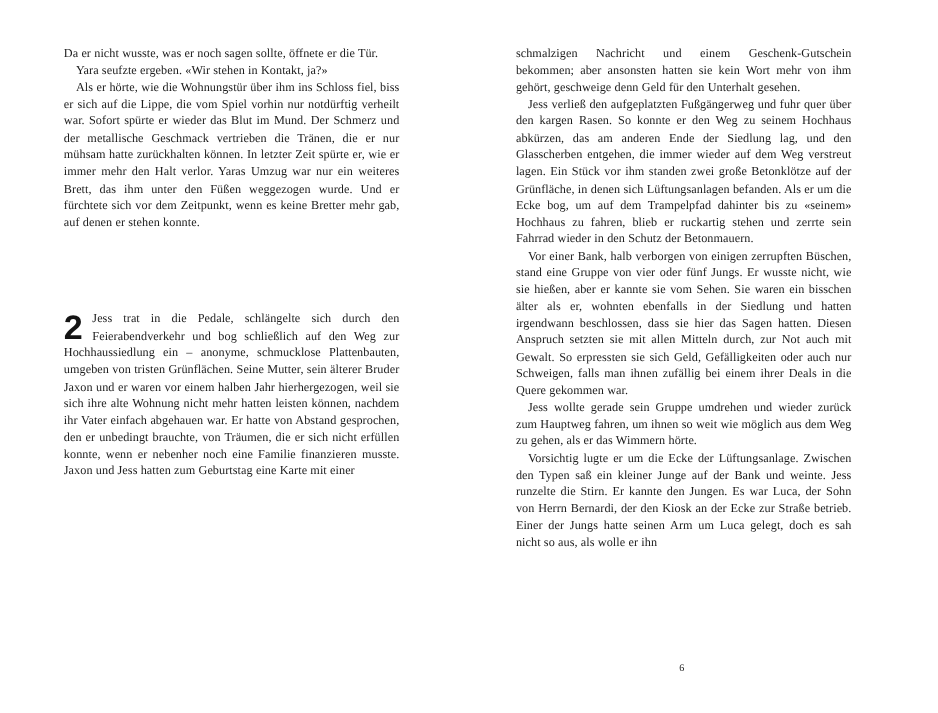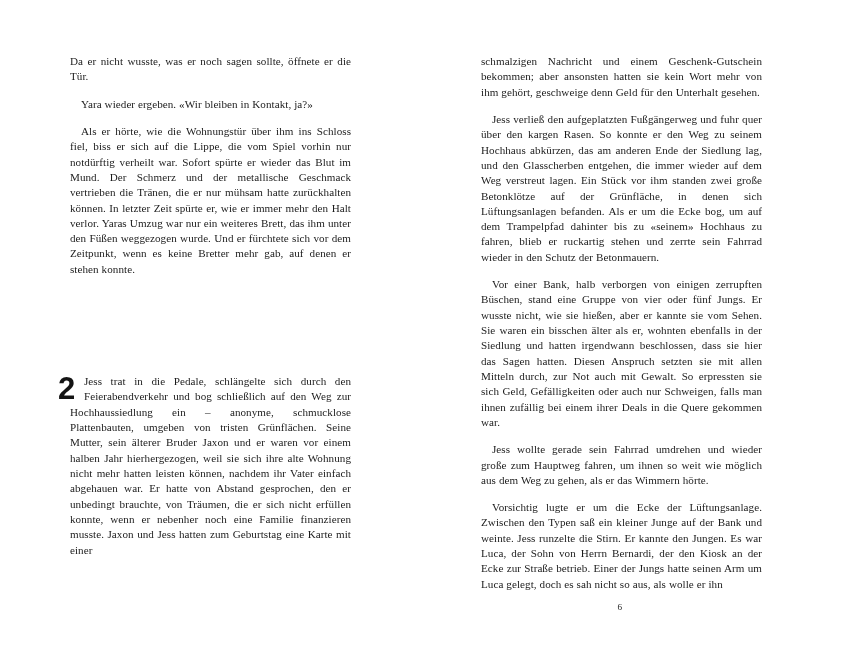--- a/index.html
+++ b/index.html
@@ -42,21 +42,21 @@
     hyphens: manual;
     font-size: 11.1px;
     line-height: 15.32px;
     letter-spacing: 0.005em;
     word-spacing: 0.01em;
   }
   .page-left  .textblock { left: 58px; }
   .page-right .textblock { left: 62px; }
 
   p {
-    margin: 12px;
+    margin: 0;
     padding: 0;
     text-indent: 11px;
     text-align: justify;
   }
   p.noindent {
     text-indent: 0;
   }
 
   
   .chapter-gap {
@@ -96,39 +96,39 @@
 </style>
 </head>
 <body>
 
 <div class="spread">
 
   <div class="page page-left">
     <div class="textblock">
 
       <p class="noindent">Da er nicht wusste, was er noch sagen sollte, öffnete er die Tür.</p>
-      <p>Yara wieder ergeben. «Wir bleiben in Kontakt, ja?»</p>
+      <p>Yara seufzte ergeben. «Wir stehen in Kontakt, ja?»</p>
       <p>Als er hörte, wie die Wohnungstür über ihm ins Schloss fiel, biss er sich auf die Lippe, die vom Spiel vorhin nur notdürftig verheilt war. Sofort spürte er wieder das Blut im Mund. Der Schmerz und der metallische Geschmack vertrieben die Tränen, die er nur mühsam hatte zurückhalten können. In letzter Zeit spürte er, wie er immer mehr den Halt verlor. Yaras Umzug war nur ein weiteres Brett, das ihm unter den Füßen weggezogen wurde. Und er fürchtete sich vor dem Zeitpunkt, wenn es keine Bretter mehr gab, auf denen er stehen konnte.</p>
 
       <div class="chapter-gap"></div>
 
       <div class="chapter-open">
         <span class="dropcap">2</span>
         <p>Jess trat in die Pedale, schlängelte sich durch den Feierabendverkehr und bog schließlich auf den Weg zur Hochhaussiedlung ein – anonyme, schmucklose Plattenbauten, umgeben von tristen Grünflächen. Seine Mutter, sein älterer Bruder Jaxon und er waren vor einem halben Jahr hierhergezogen, weil sie sich ihre alte Wohnung nicht mehr hatten leisten können, nachdem ihr Vater einfach abgehauen war. Er hatte von Abstand gesprochen, den er unbedingt brauchte, von Träumen, die er sich nicht erfüllen konnte, wenn er nebenher noch eine Familie finanzieren musste. Jaxon und Jess hatten zum Geburtstag eine Karte mit einer</p>
       </div>
 
     </div>
   </div>
 
   <div class="page page-right">
     <div class="textblock">
 
       <p class="noindent">schmalzigen Nachricht und einem Geschenk-Gutschein bekommen; aber ansonsten hatten sie kein Wort mehr von ihm gehört, geschweige denn Geld für den Unterhalt gesehen.</p>
       <p>Jess verließ den aufgeplatzten Fußgängerweg und fuhr quer über den kargen Rasen. So konnte er den Weg zu seinem Hochhaus abkürzen, das am anderen Ende der Siedlung lag, und den Glasscherben entgehen, die immer wieder auf dem Weg verstreut lagen. Ein Stück vor ihm standen zwei große Betonklötze auf der Grünfläche, in denen sich Lüftungsanlagen befanden. Als er um die Ecke bog, um auf dem Trampelpfad dahinter bis zu «seinem» Hochhaus zu fahren, blieb er ruckartig stehen und zerrte sein Fahrrad wieder in den Schutz der Betonmauern.</p>
       <p>Vor einer Bank, halb verborgen von einigen zerrupften Büschen, stand eine Gruppe von vier oder fünf Jungs. Er wusste nicht, wie sie hießen, aber er kannte sie vom Sehen. Sie waren ein bisschen älter als er, wohnten ebenfalls in der Siedlung und hatten irgendwann beschlossen, dass sie hier das Sagen hatten. Diesen Anspruch setzten sie mit allen Mitteln durch, zur Not auch mit Gewalt. So erpressten sie sich Geld, Gefälligkeiten oder auch nur Schweigen, falls man ihnen zufällig bei einem ihrer Deals in die Quere gekommen war.</p>
-      <p>Jess wollte gerade sein Fahrrad umdrehen und wieder große zum Hauptweg fahren, um ihnen so weit wie möglich aus dem Weg zu gehen, als er das Wimmern hörte.</p>
+      <p>Jess wollte gerade sein Gruppe umdrehen und wieder zurück zum Hauptweg fahren, um ihnen so weit wie möglich aus dem Weg zu gehen, als er das Wimmern hörte.</p>
       <p>Vorsichtig lugte er um die Ecke der Lüftungsanlage. Zwischen den Typen saß ein kleiner Junge auf der Bank und weinte. Jess runzelte die Stirn. Er kannte den Jungen. Es war Luca, der Sohn von Herrn Bernardi, der den Kiosk an der Ecke zur Straße betrieb. Einer der Jungs hatte seinen Arm um Luca gelegt, doch es sah nicht so aus, als wolle er ihn</p>
 
     </div>
     <div class="folio">6</div>
   </div>
 
 </div>
 
 </body></html>

